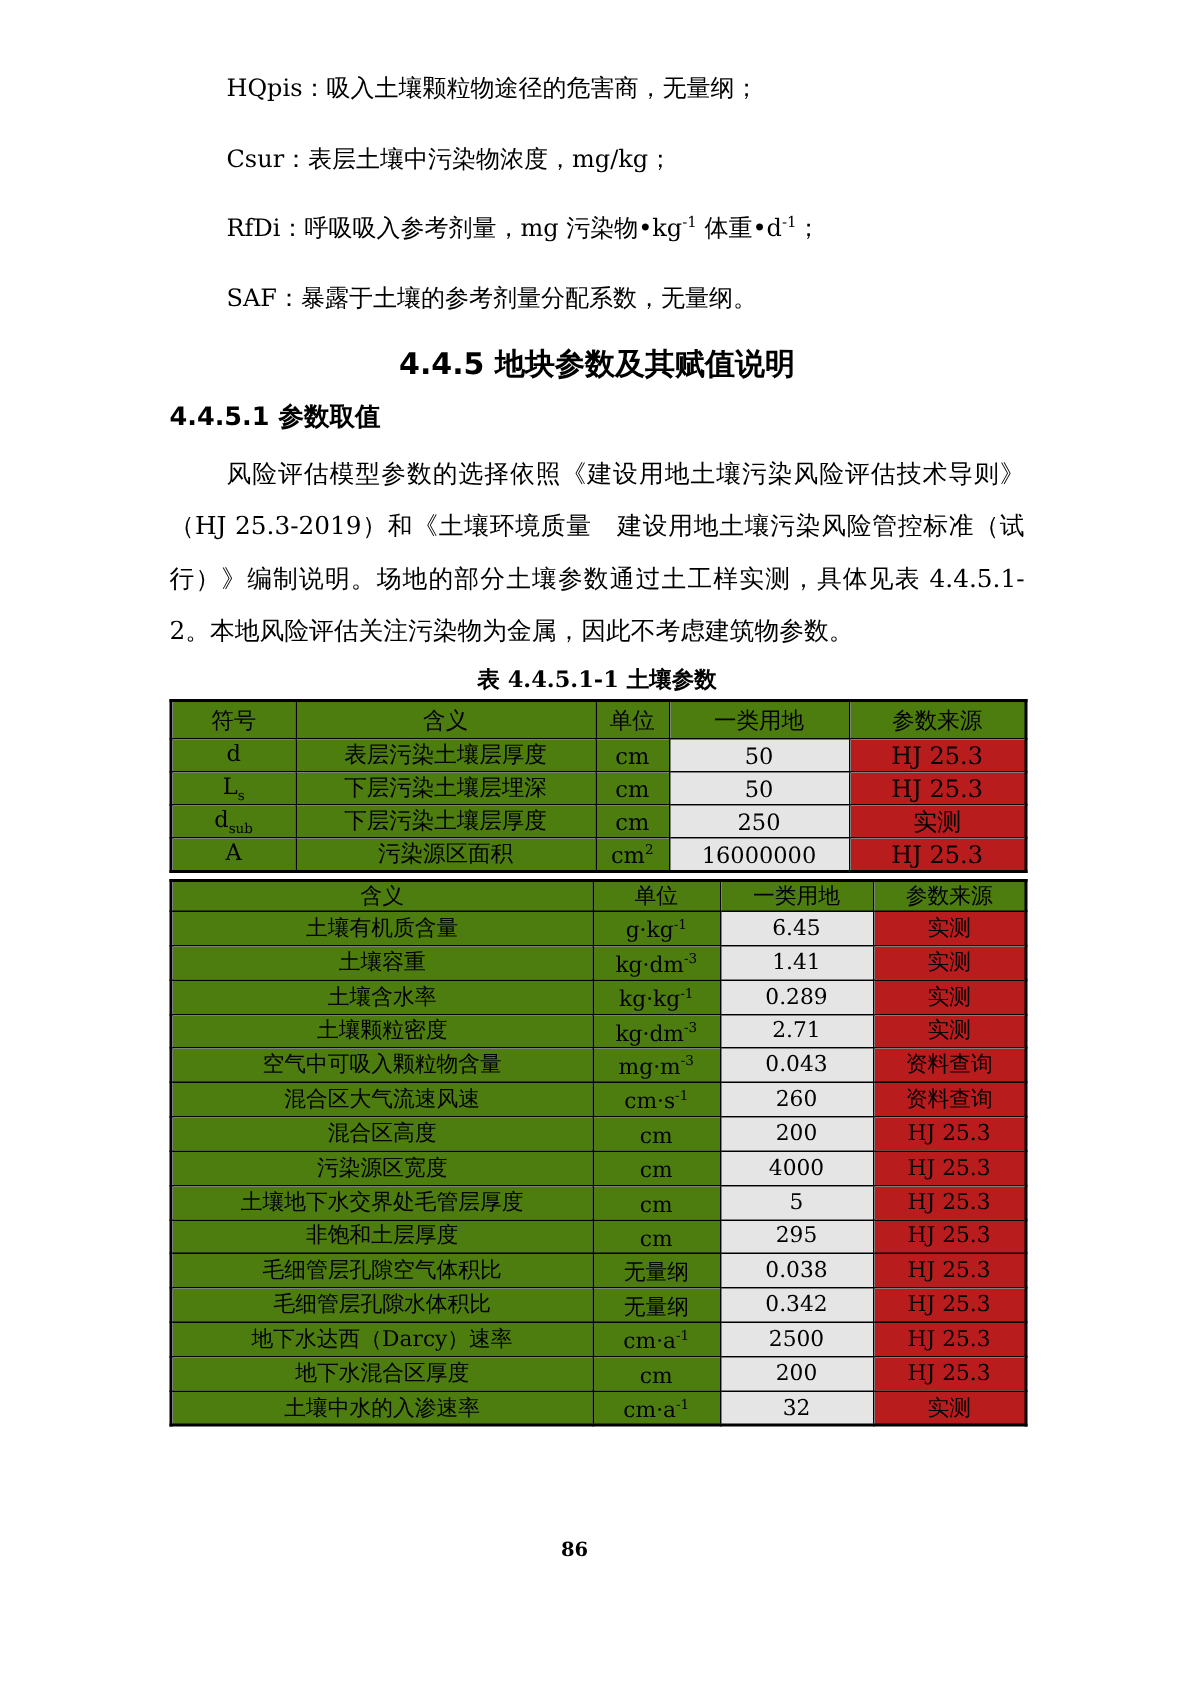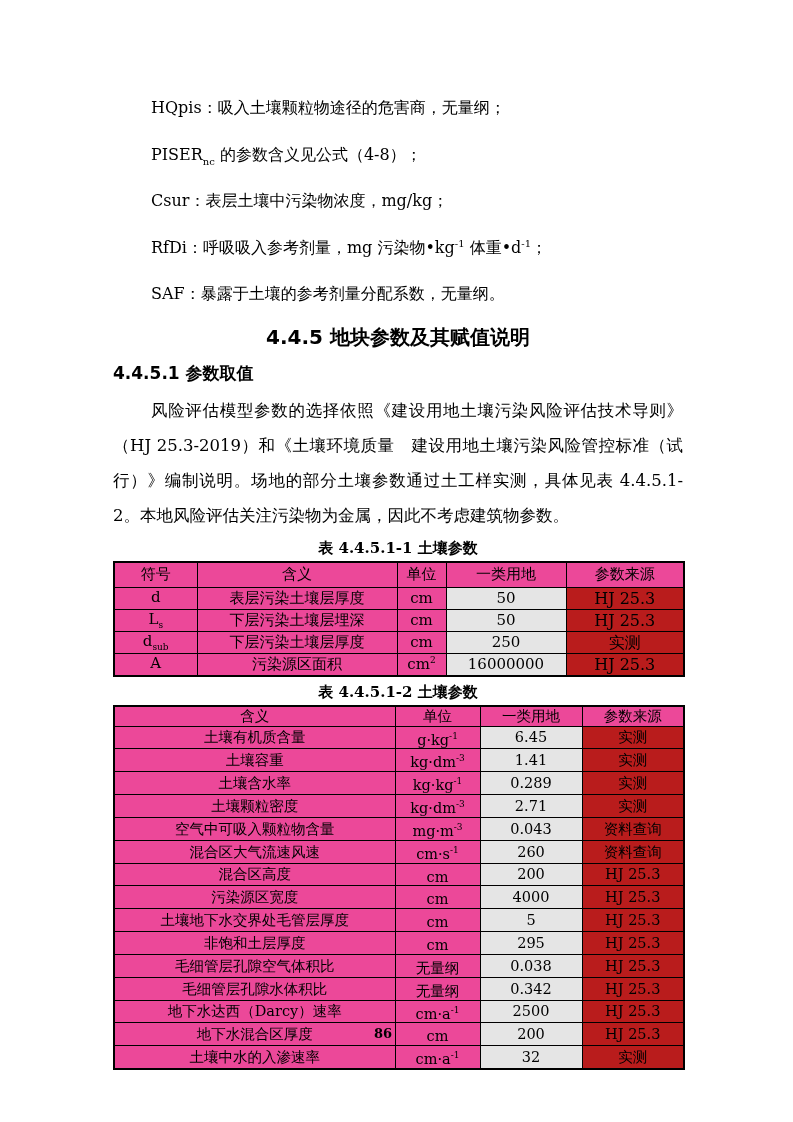--- a/index.html
+++ b/index.html
@@ -4,21 +4,21 @@
 <style>
   html,body{margin:0;padding:0;background:#ffffff;}
   .page{
     width:793px;height:1122px;background:#ffffff;position:relative;
     font-family:"DejaVu Serif","Liberation Serif",serif;color:#000;
     overflow:hidden;
   }
   .content{position:absolute;left:113px;top:0;width:570px;}
 
   
-  .defs{padding-top:86px;padding-left:38px;}
+  .defs{padding-top:38px;padding-left:38px;}
   .def-line{font-size:16px;line-height:36px;white-space:nowrap;}
   .def-line sub{font-size:10px;}
   .def-line sup{font-size:10px;}
 
   
   .h-section{
     font-family:"DejaVu Sans","Liberation Sans",sans-serif;
     font-size:20px;font-weight:bold;margin:4px 0 0 0;line-height:28px;text-align:center;
   }
   .h-subsection{
@@ -31,21 +31,21 @@
     font-size:16.5px;line-height:35px;text-align:justify;
     text-indent:38px;margin:8px 0 0 0;
   }
 
   
   .tbl-caption{font-size:15px;font-weight:bold;text-align:center;margin-top:6px;line-height:18px;}
 
   
   table{border-collapse:collapse;table-layout:fixed;width:570px;margin-top:4px;border:2px solid #000;}
   td,th{border:1px solid #000;text-align:center;vertical-align:middle;padding:0 2px;overflow:hidden;font-weight:normal;}
-  .o  {background:#ec4899;}
+  .o  {background:#4d7c0f;}
   .pk {background:#e5e5e5;}
   .cr {background:#b91c1c;}
 
   #table1 th{height:24px;font-size:15px;}
   #table1 td{height:21px;font-size:15px;}
   #table1 tr.tall td{height:40px;}
   #table1 td.src{font-size:16px;padding:0 5px;line-height:19px;}
   #table1 sub{font-size:9px;}
   #table1 sup{font-size:9px;}
 
@@ -59,21 +59,20 @@
   }
 </style>
 </head>
 <body>
 
 <div class="page">
   <div class="content">
 
     <div class="defs">
       <div class="def-line"><span>HQpis</span><sub></sub><span>：吸入土壤颗粒物途径的危害商，无量纲；</span><sup></sup><span></span><sup></sup><span></span></div>
-      <div class="def-line"><span>PISER</span><sub>nc</sub><span> 的参数含义见公式（4-8）；</span><sup></sup><span></span><sup></sup><span></span></div>
       <div class="def-line"><span>Csur</span><sub></sub><span>：表层土壤中污染物浓度，mg/kg；</span><sup></sup><span></span><sup></sup><span></span></div>
       <div class="def-line"><span>RfDi</span><sub></sub><span>：呼吸吸入参考剂量，mg 污染物•kg</span><sup>-1</sup><span> 体重•d</span><sup>-1</sup><span>；</span></div>
       <div class="def-line"><span>SAF</span><sub></sub><span>：暴露于土壤的参考剂量分配系数，无量纲。</span><sup></sup><span></span><sup></sup><span></span></div>
     </div>
 
     <div class="h-section">4.4.5 地块参数及其赋值说明</div>
     <div class="h-subsection">4.4.5.1 参数取值</div>
 
     <p class="para">风险评估模型参数的选择依照《建设用地土壤污染风险评估技术导则》（HJ 25.3-2019）和《土壤环境质量　建设用地土壤污染风险管控标准（试行）》编制说明。场地的部分土壤参数通过土工样实测，具体见表 4.4.5.1-2。本地风险评估关注污染物为金属，因此不考虑建筑物参数。</p>
 
@@ -119,21 +118,20 @@
       <tr>
         <td class="o"><span>A</span><sub></sub></td>
         <td class="o">污染源区面积</td>
         <td class="o"><span>cm</span><sup>2</sup></td>
         <td class="pk">16000000</td>
         <td class="cr src">HJ 25.3</td>
       </tr>
     </tbody>
       </table>
 
-    <div class="tbl-caption">表 4.4.5.1-2 土壤参数</div>
 
     <table id="table2">
       <colgroup>
           <col style="width:281px">
           <col style="width:85px">
           <col style="width:102px">
           <col style="width:102px">
         </colgroup>
       <tbody>
           <tr>

